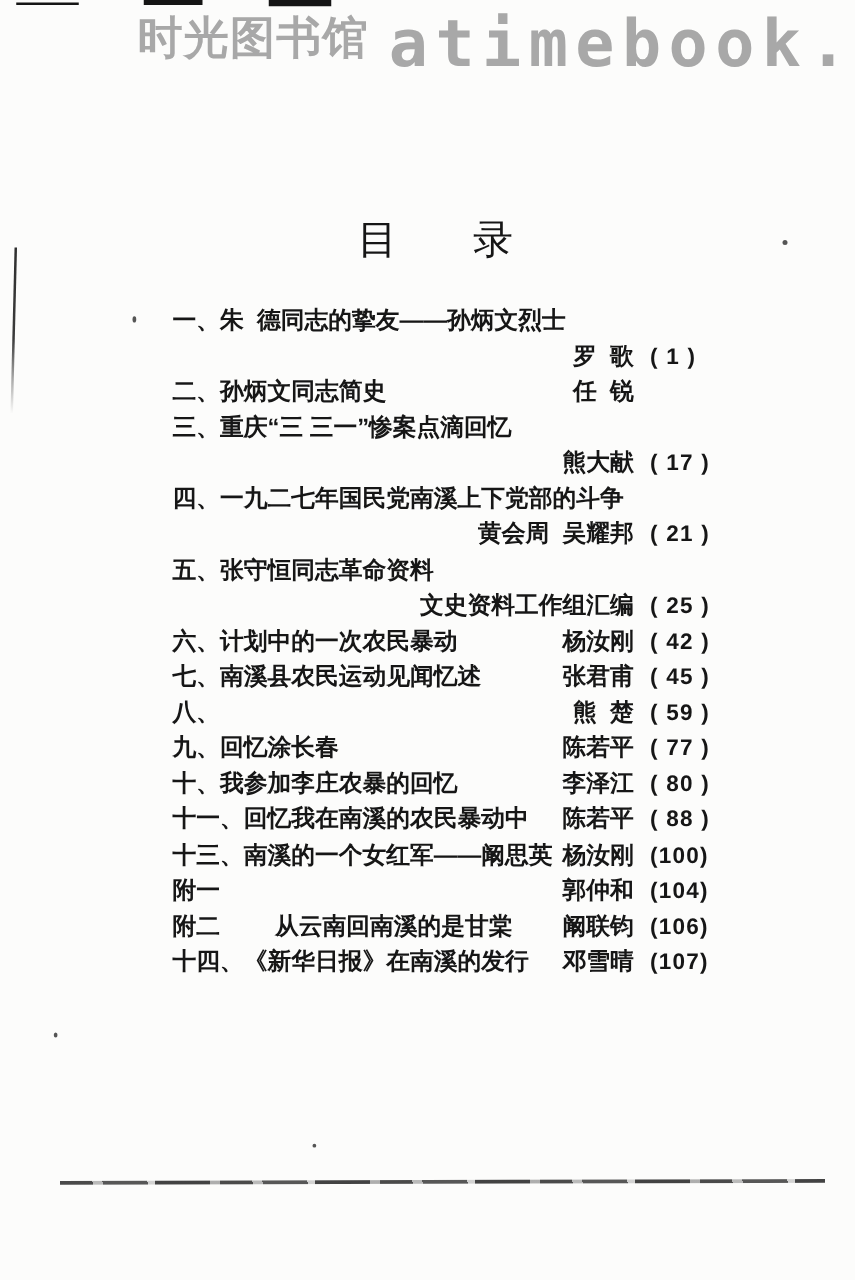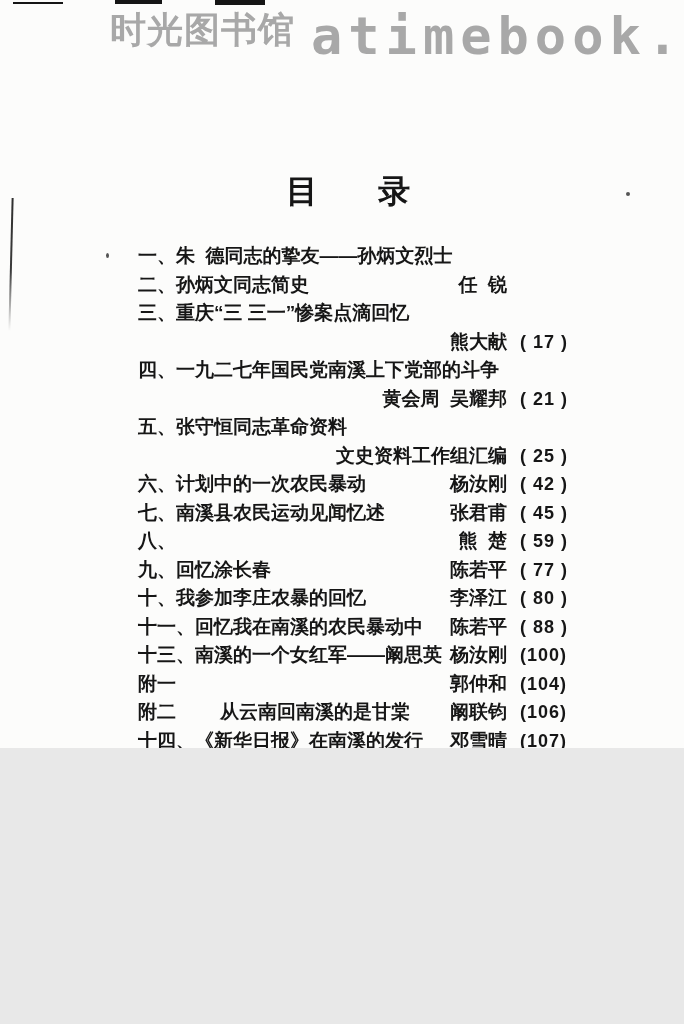--- a/index.html
+++ b/index.html
@@ -1,17 +1,17 @@
 <!DOCTYPE html>
 <html><head>
 <meta charset="utf-8">
 <style>
   html,body{margin:0;padding:0;background:#e8e8e8;}
   .page{
-    position:relative;width:684px;height:748px;overflow:hidden;
+    position:relative;width:684px;height:1024px;overflow:hidden;
     background:#fcfcfb;
     font-family:"Liberation Sans",sans-serif;color:#161616;
   }
   
   .watermark{
     position:absolute;top:8px;left:110px;display:flex;align-items:flex-start;
     font-weight:bold;color:#a8a8a8;white-space:nowrap;
   }
   .wm-cn{font-size:36px;letter-spacing:1px;line-height:1.2;}
   .wm-en{font-size:52px;font-family:"DejaVu Sans Mono",monospace;
@@ -35,21 +35,21 @@
     transform:rotate(-.15deg);
   }
   .speck{position:absolute;background:#555;border-radius:50%;}
   .sp1{left:106px;top:253px;width:3px;height:5px;}
   .sp2{left:626px;top:192px;width:4px;height:4px;}
   .sp3{left:43px;top:826px;width:3px;height:4px;}
   .sp4{left:250px;top:915px;width:3px;height:3px;}
   
   .doc-title{
     position:absolute;top:170px;left:286px;
-    font-size:32px;font-weight:bold;white-space:pre;letter-spacing:1px;
+    font-size:32px;font-weight:normal;white-space:pre;letter-spacing:1px;
   }
   
   .toc{position:absolute;left:138px;top:243px;width:446px;
        font-size:19px;font-weight:bold;}
   .toc-line{display:flex;align-items:baseline;height:28.5px;}
   .t-label,.t-title,.t-author,.t-page{white-space:pre;}
   .t-right{margin-left:auto;display:flex;align-items:baseline;}
   .t-author{margin-right:13px;}
   .t-page{width:64px;font-size:18px;letter-spacing:1px;}
   .sub .t-label{margin-right:44px;}
@@ -81,20 +81,28 @@
 
     <div class="toc-line">
       <span class="t-label">一、</span>
       <span class="t-title">朱  德同志的挚友——孙炳文烈士</span>
       <span class="t-right">
           <span class="t-author"></span>
           <span class="t-page"></span>
         </span>
     </div>
 
+    <div class="toc-line">
+      <span class="t-label"></span>
+      <span class="t-title"></span>
+      <span class="t-right">
+          <span class="t-author">罗  歌</span>
+          <span class="t-page">( 1 )</span>
+        </span>
+    </div>
 
     <div class="toc-line">
       <span class="t-label">二、</span>
       <span class="t-title">孙炳文同志简史</span>
       <span class="t-right">
           <span class="t-author">任  锐</span>
           <span class="t-page"></span>
         </span>
     </div>
 

